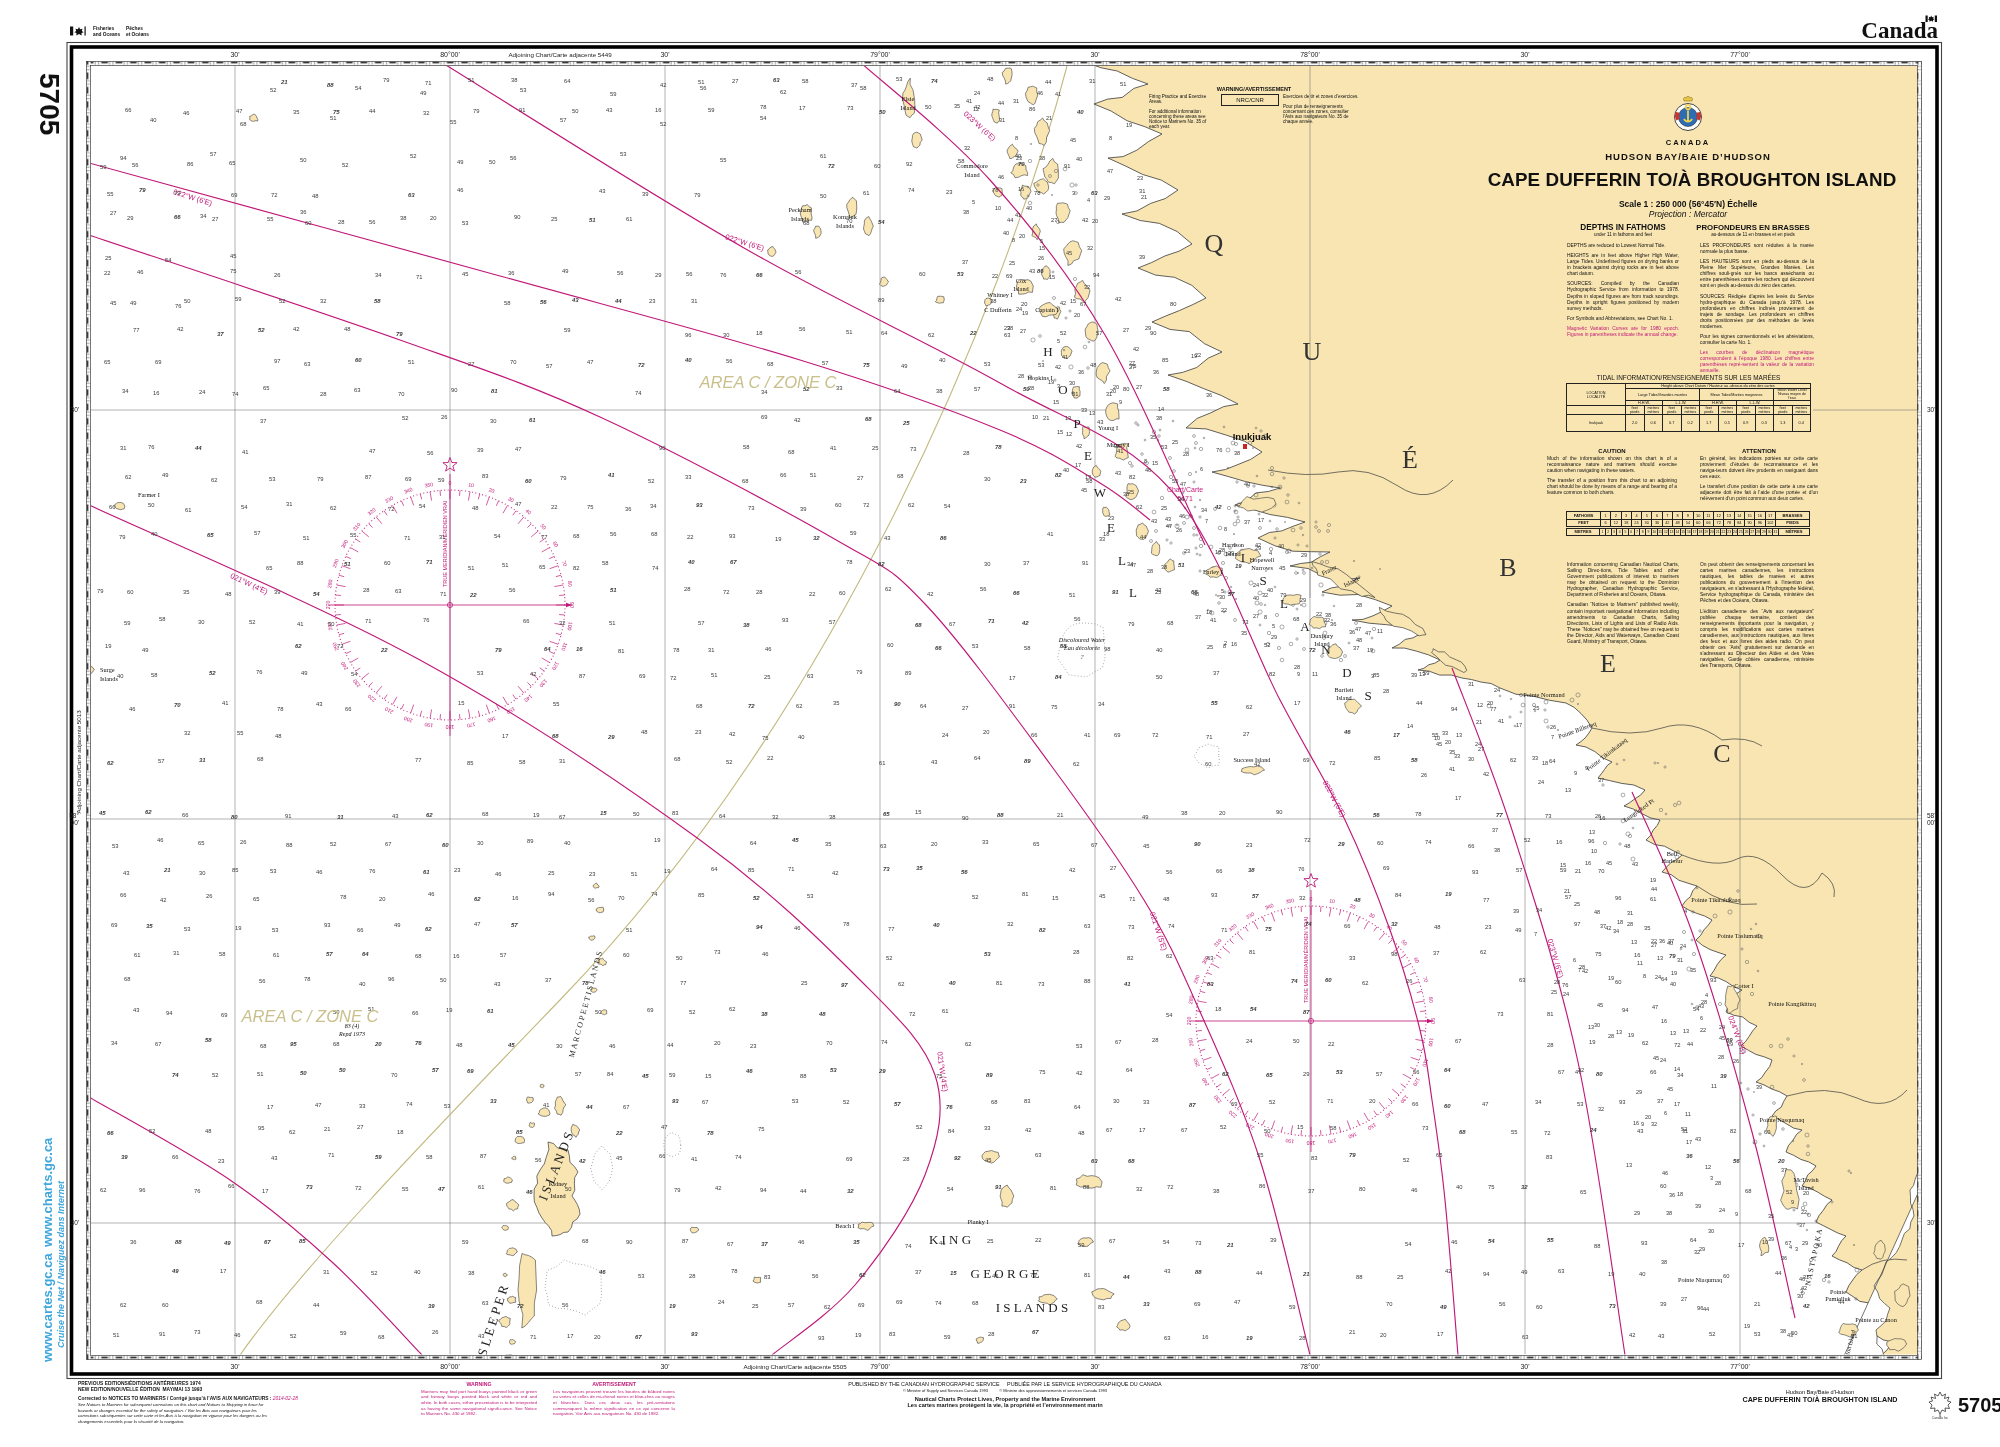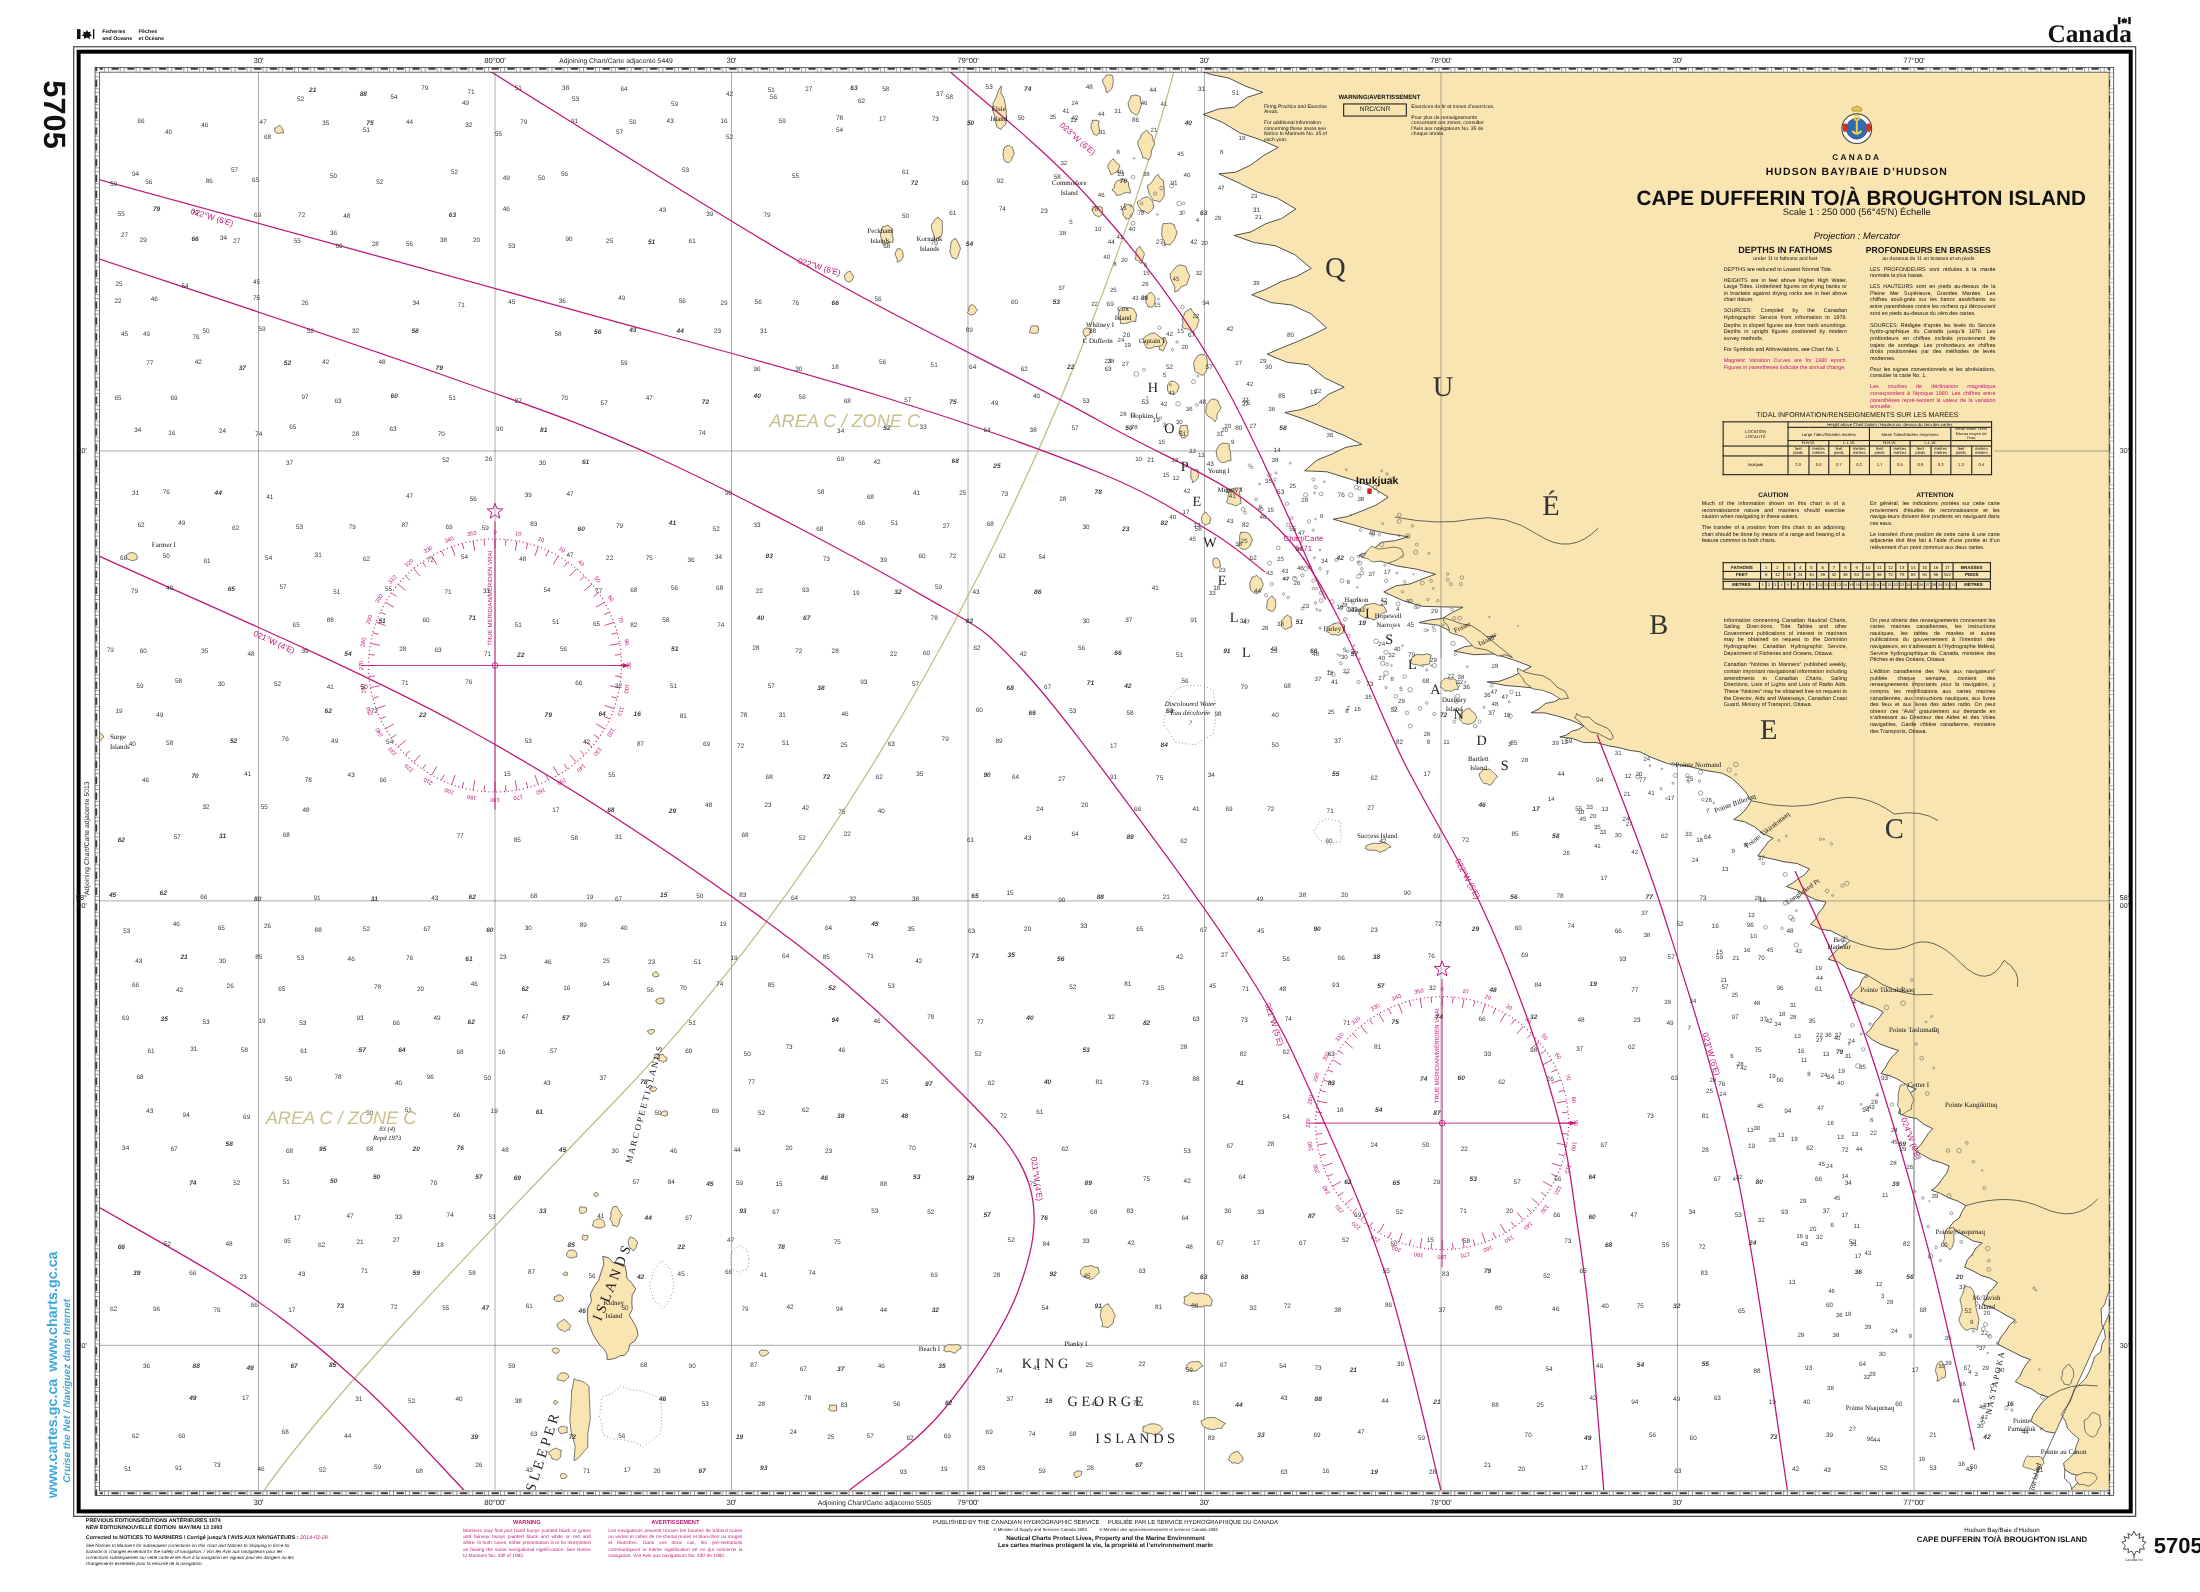--- a/index.html
+++ b/index.html
@@ -2383,21 +2383,21 @@
 </svg></div>
 <div class="ov " style="left:1588px;top:138px;width:200px;">
       <div class="cc" style="font-size:7.5px;letter-spacing:2px;font-weight:bold;">CANADA</div>
     </div>
 <div class="ov " style="left:1588px;top:151px;width:200px;">
       <div class="cc" style="font-size:9.5px;letter-spacing:1px;font-weight:bold;">HUDSON BAY/BAIE D’HUDSON</div>
     </div>
 <div class="ov " style="left:1462px;top:169px;width:460px;">
       <div class="cc" style="font-size:18.8px;font-weight:bold;letter-spacing:0.1px;white-space:nowrap;">CAPE DUFFERIN TO/À BROUGHTON ISLAND</div>
     </div>
-<div class="ov " style="left:1588px;top:187px;width:200px;">
+<div class="ov " style="left:1588px;top:199px;width:200px;font-weight:bold;">
       <div class="cc" style="font-size:8.5px;">Scale 1 : 250 000 (56°45′N) Échelle</div>
     </div>
 <div class="ov " style="left:1588px;top:209px;width:200px;font-style:italic;">
       <div class="cc" style="font-size:8.5px;">Projection : Mercator</div>
     </div>
 <div class="ov " style="left:1567px;top:223px;width:112px;">
       <div class="cc" style="font-size:8.2px;font-weight:bold;white-space:nowrap;">DEPTHS IN FATHOMS</div>
       <div class="cc" style="font-size:4.6px;white-space:nowrap;">under 11 in fathoms and feet</div>
     </div>
 <div class="ov " style="left:1690px;top:223px;width:126px;">

